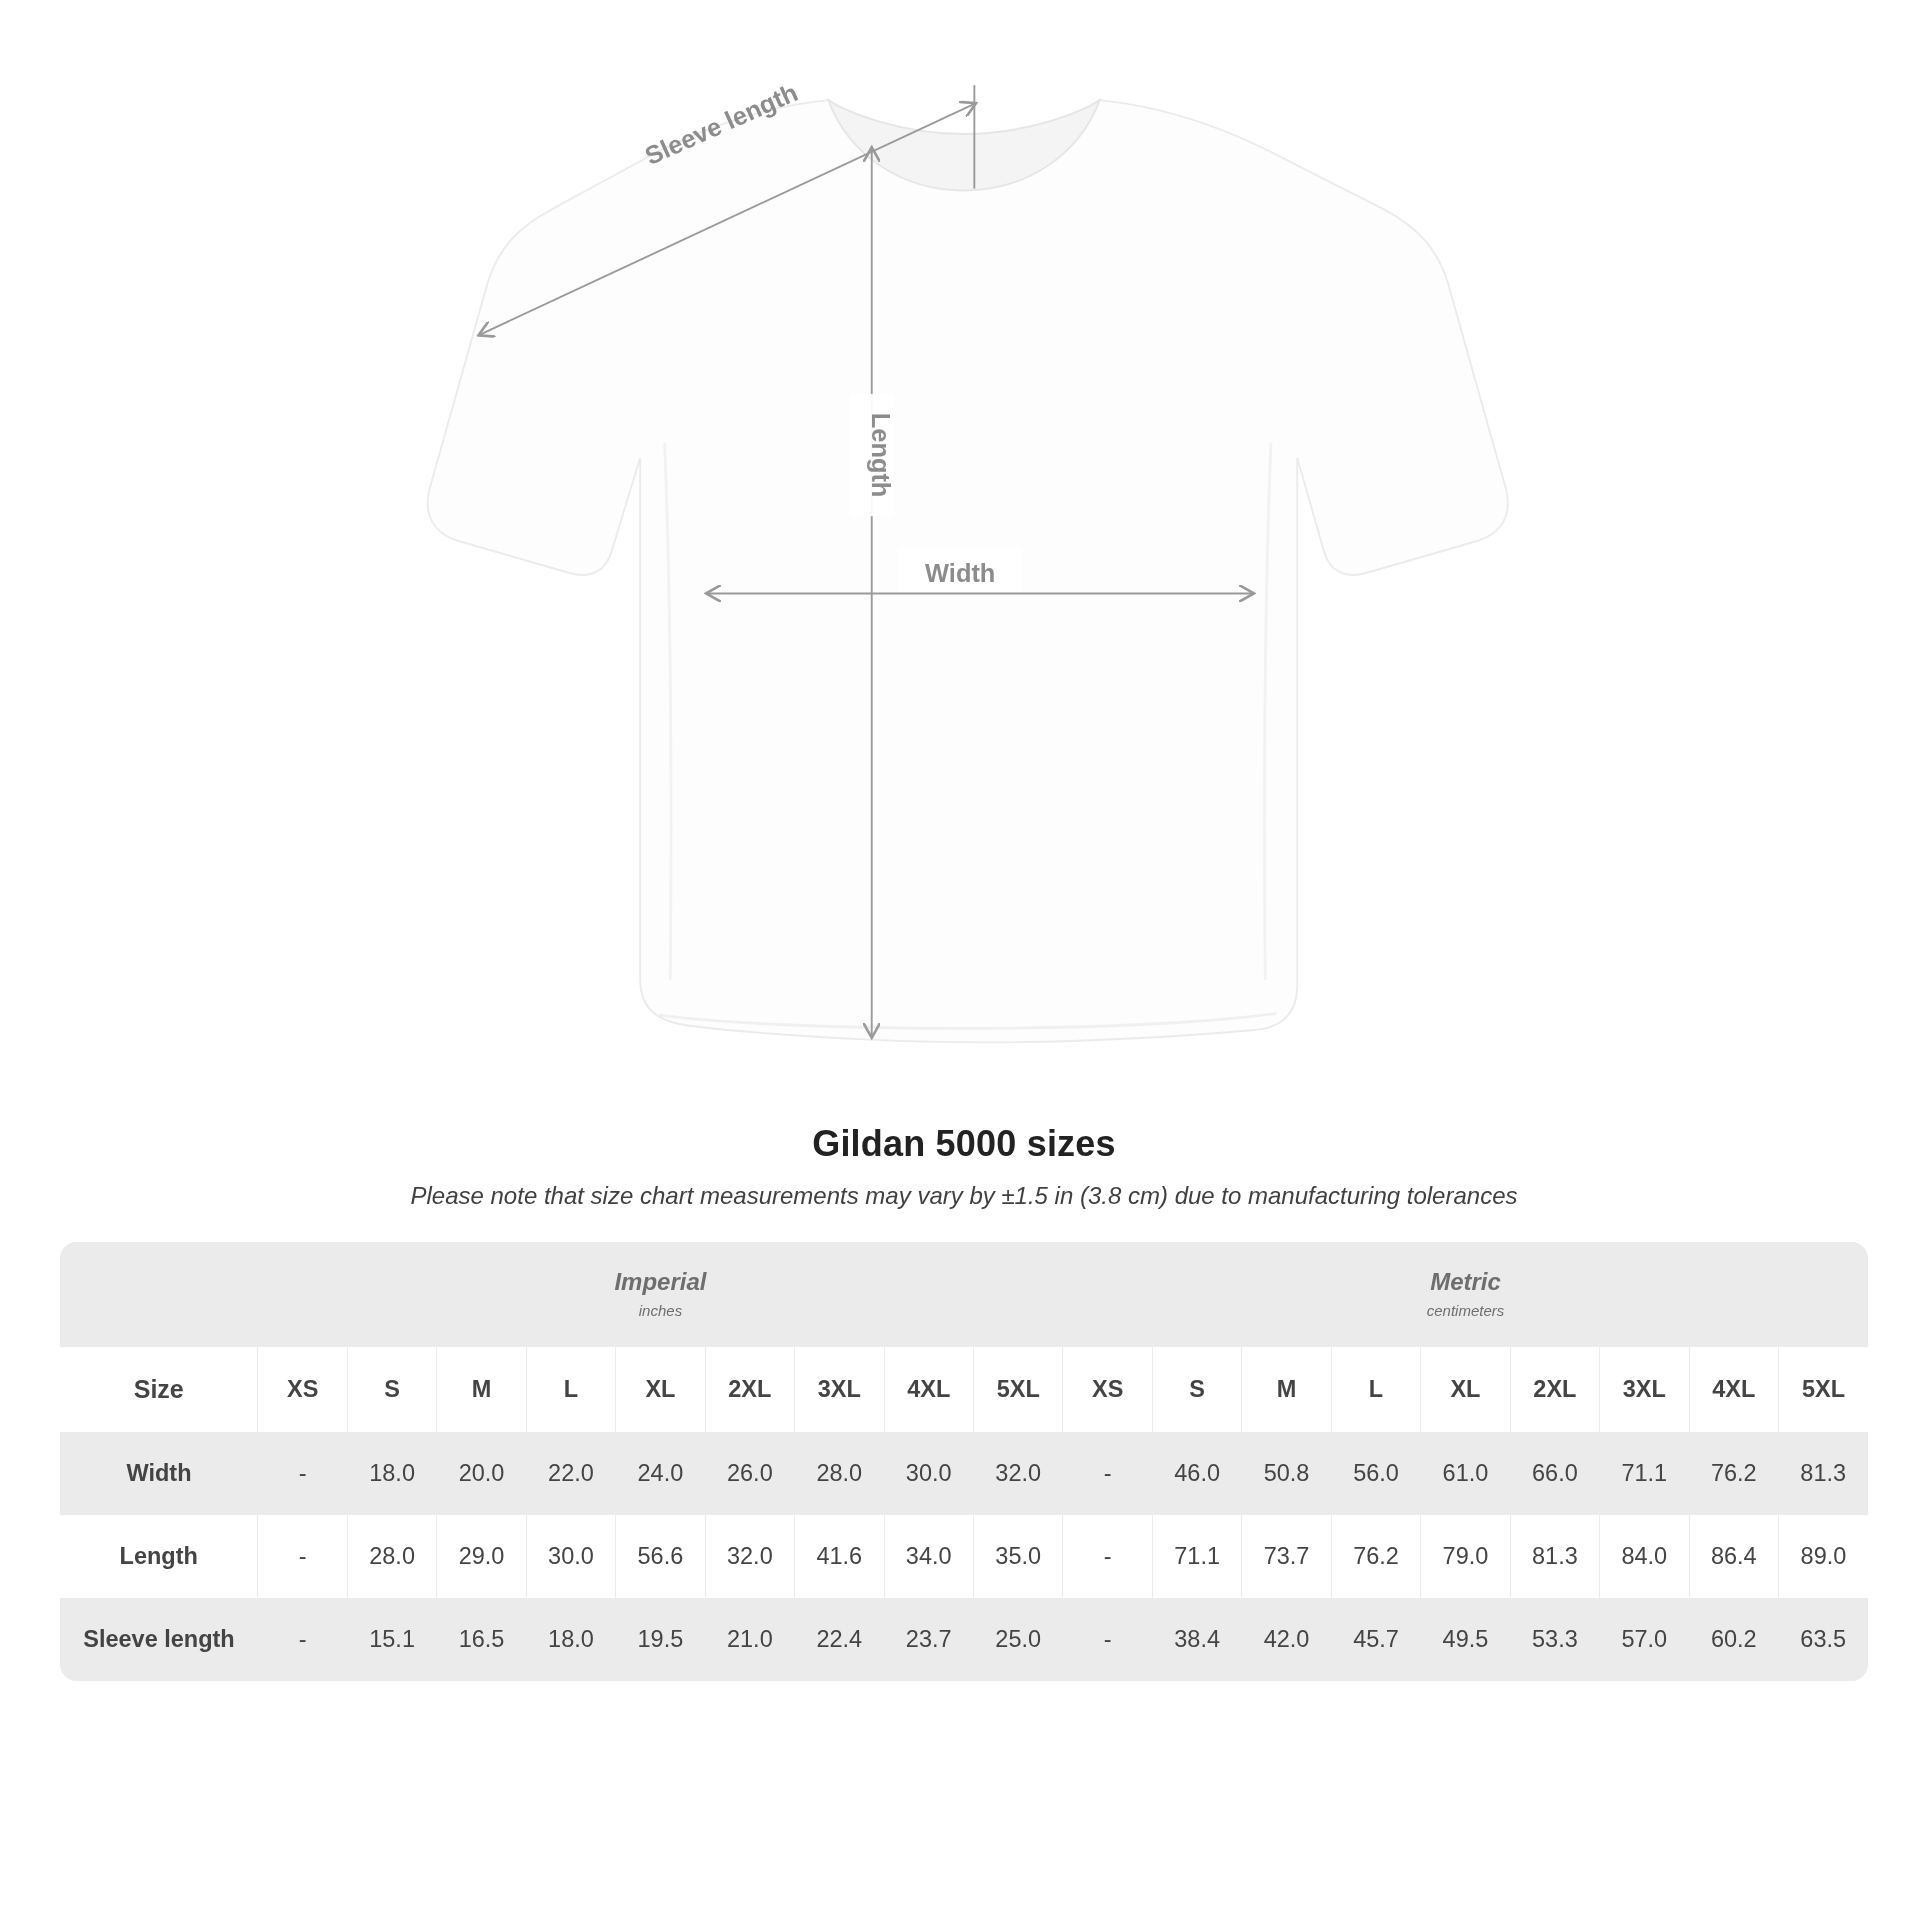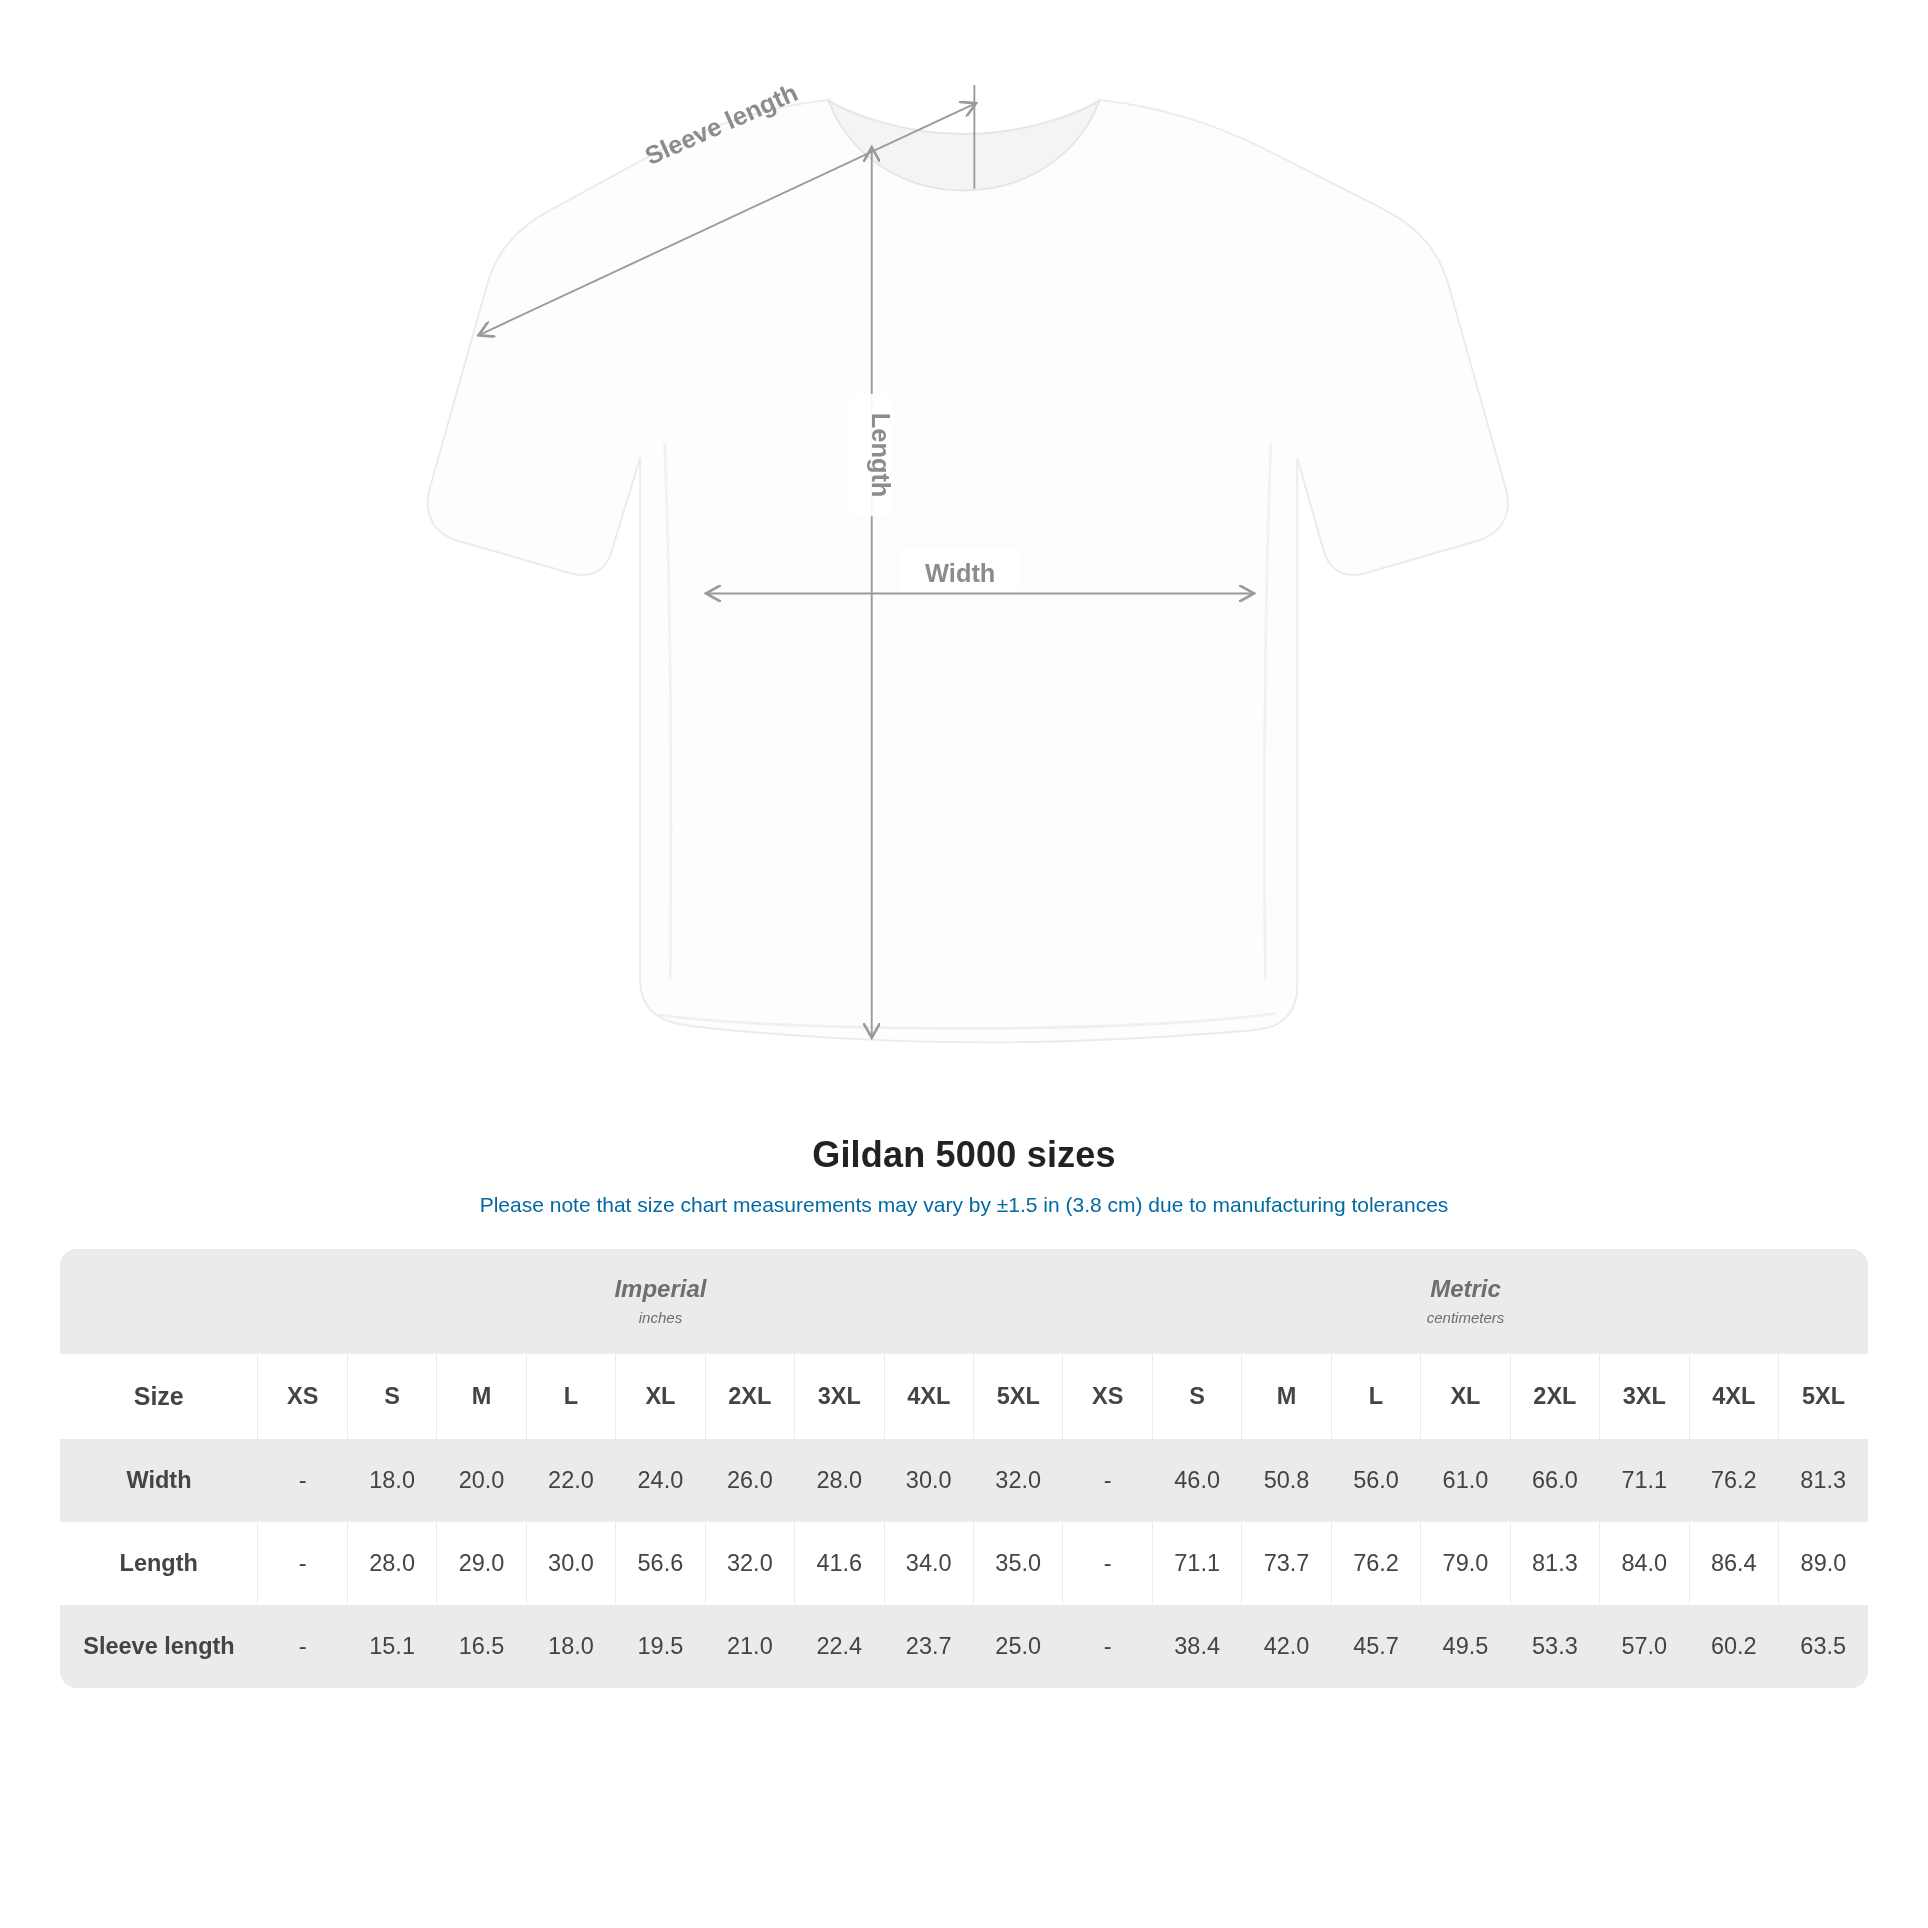--- a/index.html
+++ b/index.html
@@ -28,31 +28,32 @@
     width: 1928px;
     height: 1121px;
   }
   .illustration svg {
     display: block;
   }
 
   
   .heading-block {
     text-align: center;
-    margin-top: 13px;
+    margin-top: 2px;
   }
   .chart-title {
     font-size: 36px;
     font-weight: bold;
     color: #222222;
     letter-spacing: 0.2px;
   }
   .chart-note {
-    font-size: 21px;
-    color: #0369a1;
+    font-size: 24px;
+    font-style: italic;
+    color: #404040;
     margin-top: 17px;
   }
 
   
   .table-wrap {
     margin: 32px 60px 0 60px;
     border-radius: 17px;
     overflow: hidden;
     background: #ebebeb;
   }

